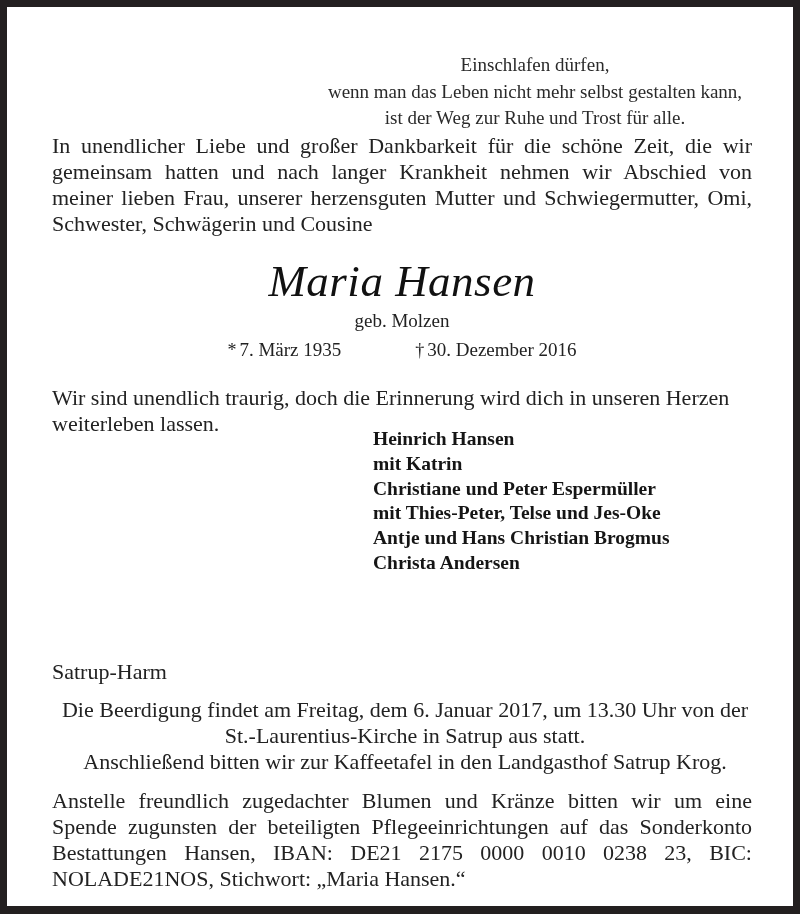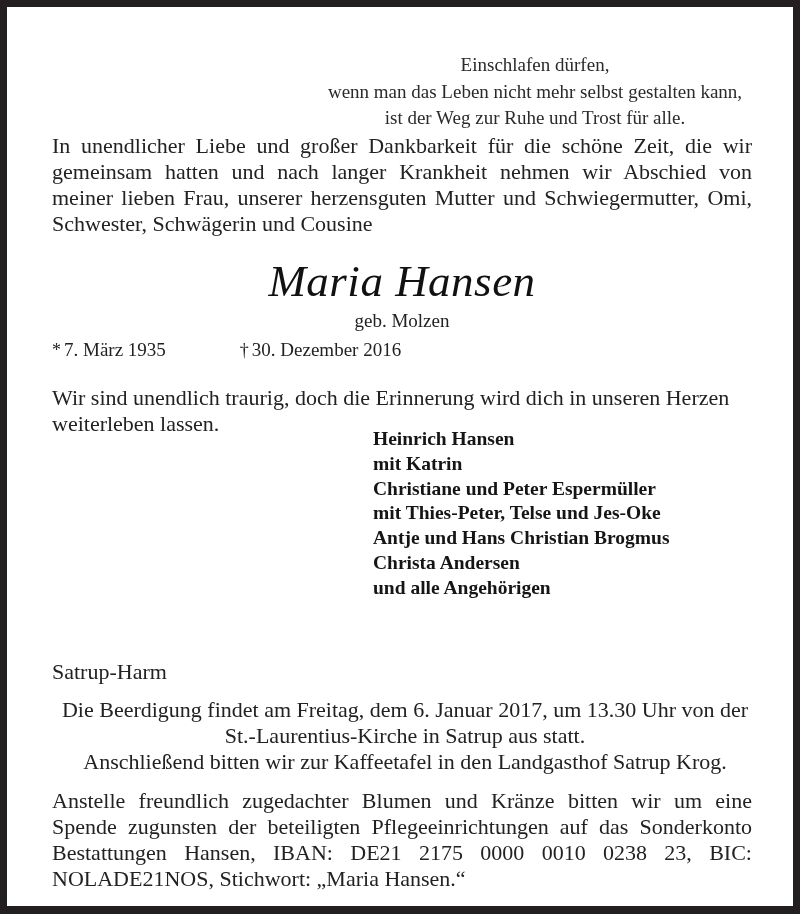--- a/index.html
+++ b/index.html
@@ -83,20 +83,21 @@
     line-height: 26px;
     margin-top: 1px;
     color: #222222;
   }
   .dates {
     font-size: 19px;
     line-height: 28px;
     margin-top: 2px;
     color: #222222;
     display: flex;
+    justify-content: center;
     gap: 74px;
   }
   .dates .date-item { white-space: nowrap; }
   .sym { font-size: 18px; padding-right: 3px; }
 
   .para-sorrow {
     left: 45px;
     top: 378px;
     width: 702px;
     text-align: left;
@@ -166,21 +167,20 @@
 
     <div class="para para-sorrow">Wir sind unendlich traurig, doch die Erinnerung wird dich in unseren Herzen weiterleben lassen.</div>
 
     <div class="family">
       <div>Heinrich Hansen</div>
       <div>mit Katrin</div>
       <div>Christiane und Peter Espermüller</div>
       <div>mit Thies-Peter, Telse und Jes-Oke</div>
       <div>Antje und Hans Christian Brogmus</div>
       <div>Christa Andersen</div>
-      <div>und alle Angehörigen</div>
     </div>
 
     <div class="para place">Satrup-Harm</div>
 
     <div class="para para-funeral">
       <div>Die Beerdigung findet am Freitag, dem 6. Januar 2017, um 13.30 Uhr von der</div>
       <div>St.-Laurentius-Kirche in Satrup aus statt.</div>
       <div>Anschließend bitten wir zur Kaffeetafel in den Landgasthof Satrup Krog.</div>
     </div>
 

